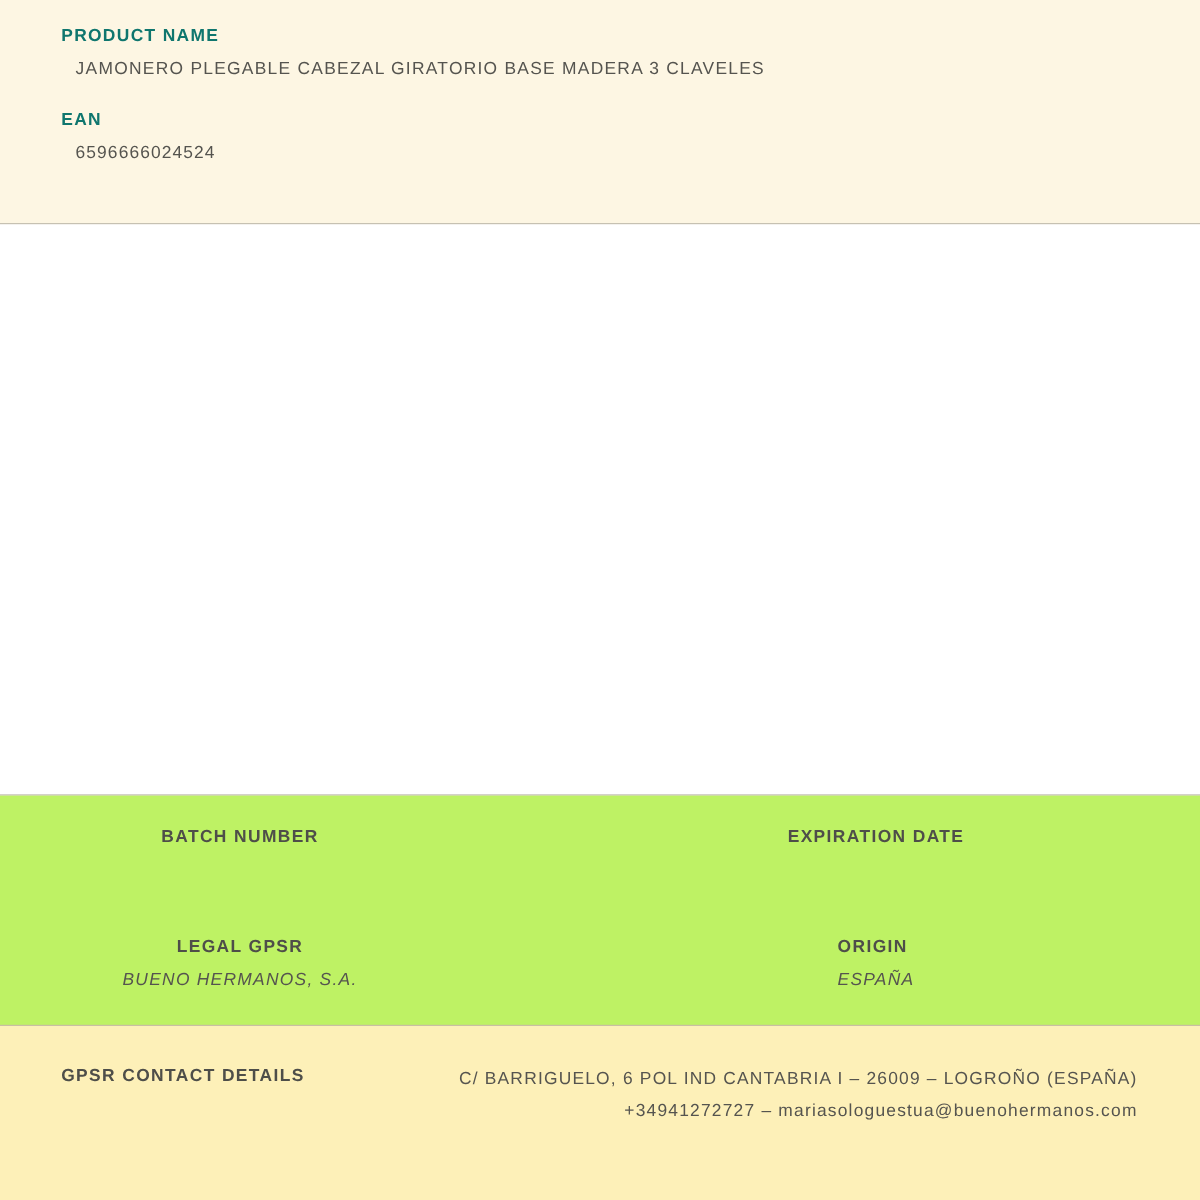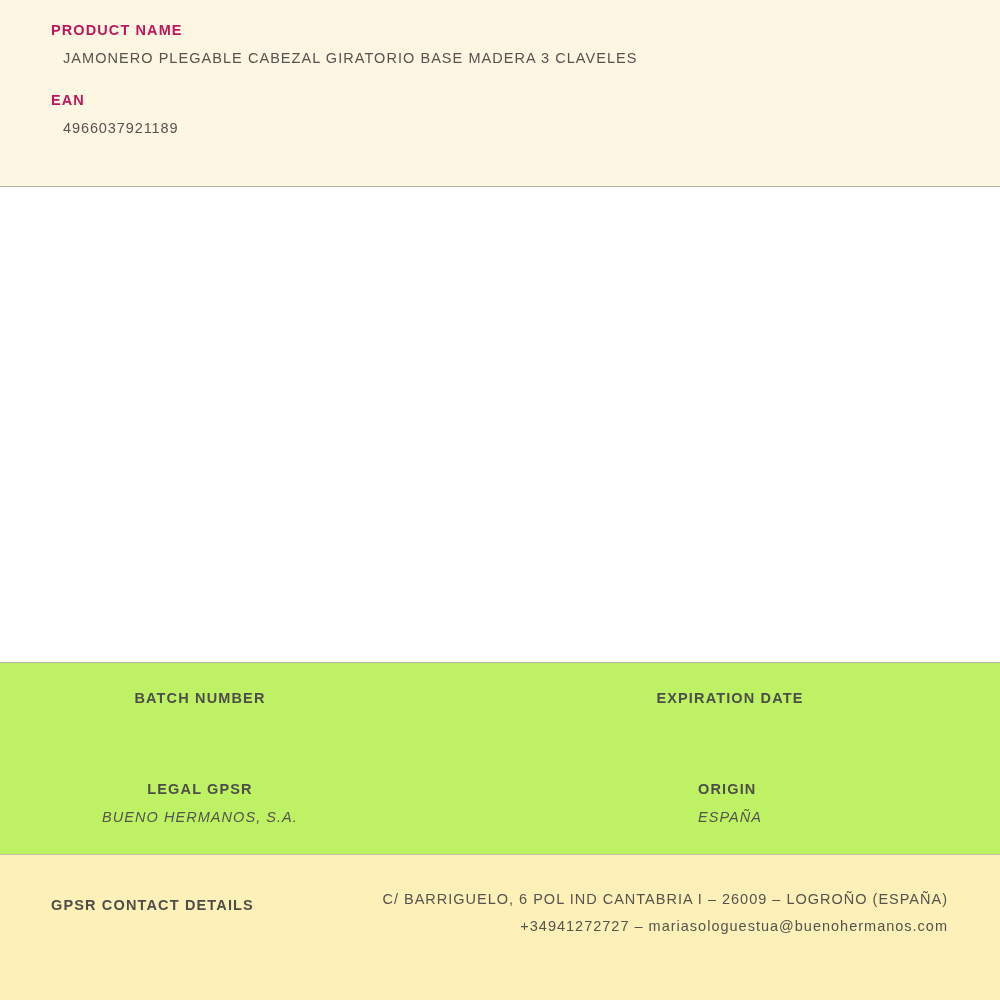--- a/index.html
+++ b/index.html
@@ -27,21 +27,21 @@
     background: #fdf6e3;
     padding: 22px 50px 0 51px;
     box-sizing: border-box;
     height: 187px;
     border-bottom: 1px solid #b9b4a6;
   }
   .field-label {
     font-size: 14.5px;
     font-weight: bold;
     letter-spacing: 1.1px;
-    color: #be185d;
+    color: #0f766e;
     margin: 0 0 10px 0;
   }
   .field-value {
     font-size: 14.5px;
     letter-spacing: 1.05px;
     color: #55544f;
     margin: 12px;
   }
   .field-group {
     margin-bottom: 26px;
@@ -125,21 +125,21 @@
     padding: 31px 52px 0 51px;
     position: relative;
   }
   .footer-title {
     font-size: 14.5px;
     font-weight: bold;
     letter-spacing: 1.15px;
     color: #4e4e49;
     position: absolute;
     left: 51px;
-    top: 42px;
+    top: 34px;
   }
   .footer-lines {
     text-align: right;
     font-size: 14.5px;
     letter-spacing: 1.0px;
     color: #55544f;
     line-height: 27px;
   }
 </style>
 </head>
@@ -147,21 +147,21 @@
 
 <div class="sheet">
 
   <div class="top-block">
     <div class="field-group">
       <div class="field-label">PRODUCT NAME</div>
       <div class="field-value">JAMONERO PLEGABLE CABEZAL GIRATORIO BASE MADERA 3 CLAVELES</div>
     </div>
     <div class="field-group second">
       <div class="field-label">EAN</div>
-      <div class="field-value ean-value">4966037921189</div>
+      <div class="field-value ean-value">6596666024524</div>
     </div>
   </div>
 
   <div class="middle-blank"></div>
 
   <div class="batch-block">
     <div class="two-col row-heads">
       <div class="col left-col">
         <div class="head-label">BATCH NUMBER</div>
         <div class="sub-value"></div>

